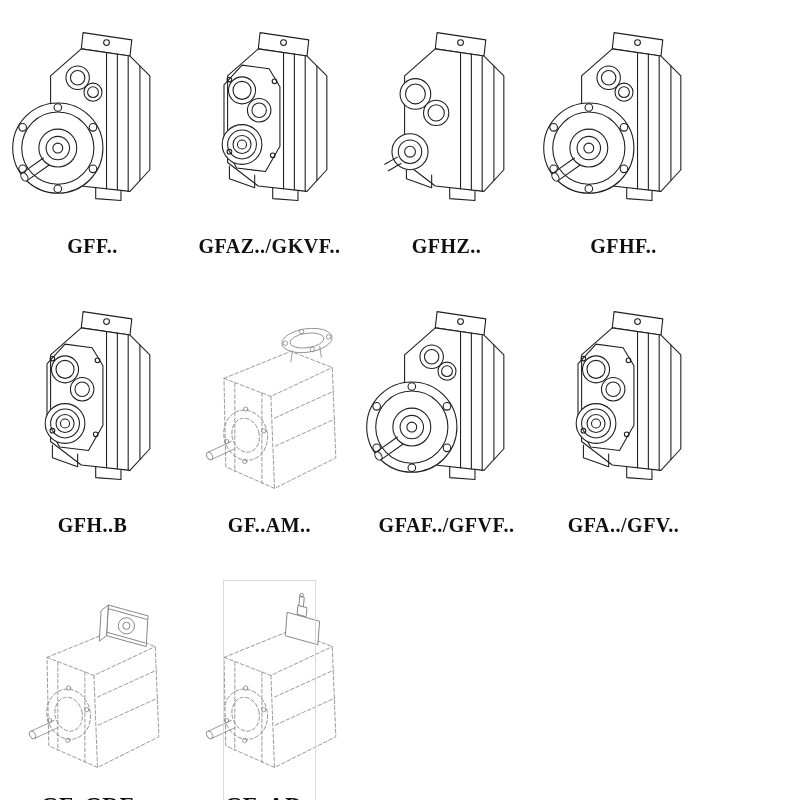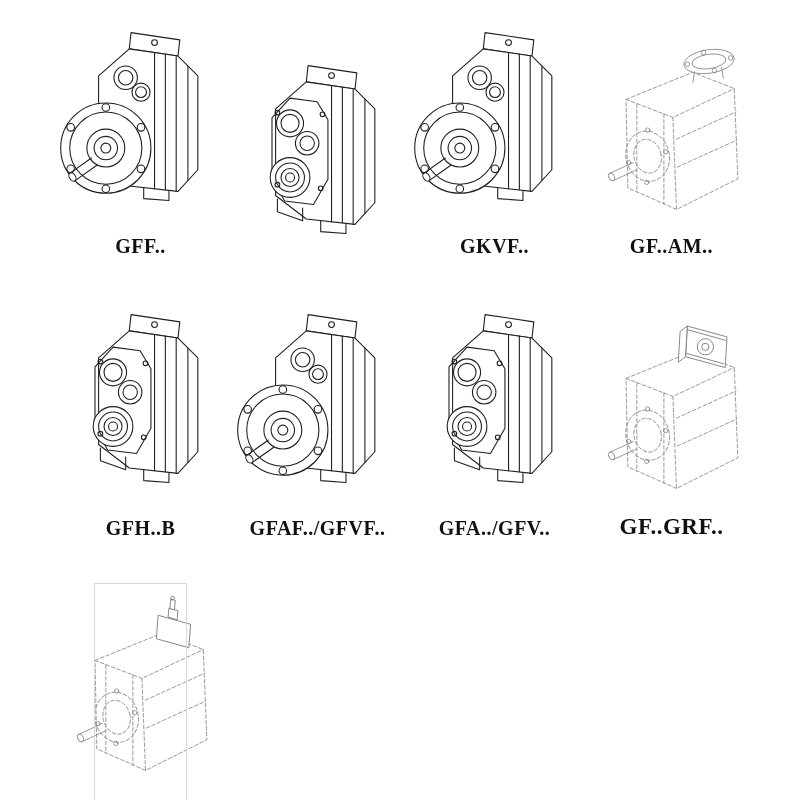--- a/index.html
+++ b/index.html
@@ -6,21 +6,20 @@
     margin: 0;
     padding: 0;
     background: #ffffff;
   }
   .page {
     width: 716px;
     height: 800px;
     background: #ffffff;
     overflow: hidden;
     position: relative;
-    padding-left: 48px;
   }
   .grid {
     display: grid;
     grid-template-columns: repeat(4, 1fr);
     grid-template-rows: repeat(3, 1fr);
     width: 100%;
     height: 100%;
     padding: 4px 4px 2px 4px;
     box-sizing: border-box;
   }
@@ -211,43 +210,50 @@
       <svg class="drawing" viewBox="0 0 190 235">
           <use href="#sym-flange" xlink:href="#sym-flange"></use>
         </svg>
       <figcaption class="label">GFF..</figcaption>
     </figure>
 
     <figure class="cell">
       <svg class="drawing" viewBox="0 0 190 235">
           <use href="#sym-hollow" xlink:href="#sym-hollow"></use>
         </svg>
-    </figure>
-
+      <figcaption class="label">GFAZ../GKVF..</figcaption>
+    </figure>
+
+    <figure class="cell">
+      <svg class="drawing" viewBox="0 0 190 235">
+          <use href="#sym-hz" xlink:href="#sym-hz"></use>
+        </svg>
+      <figcaption class="label">GFHZ..</figcaption>
+    </figure>
 
     <figure class="cell">
       <svg class="drawing" viewBox="0 0 190 235">
           <use href="#sym-flange" xlink:href="#sym-flange"></use>
         </svg>
-      <figcaption class="label">GKVF..</figcaption>
-    </figure>
-
+      <figcaption class="label">GFHF..</figcaption>
+    </figure>
+
+
+    <figure class="cell">
+      <svg class="drawing" viewBox="0 0 190 235">
+          <use href="#sym-hollow" xlink:href="#sym-hollow"></use>
+        </svg>
+      <figcaption class="label">GFH..B</figcaption>
+    </figure>
 
     <figure class="cell">
       <svg class="drawing" viewBox="0 0 190 235">
           <use href="#sym-dash-am" xlink:href="#sym-dash-am"></use>
         </svg>
       <figcaption class="label">GF..AM..</figcaption>
-    </figure>
-
-    <figure class="cell">
-      <svg class="drawing" viewBox="0 0 190 235">
-          <use href="#sym-hollow" xlink:href="#sym-hollow"></use>
-        </svg>
-      <figcaption class="label">GFH..B</figcaption>
     </figure>
 
 
     <figure class="cell">
       <svg class="drawing" viewBox="0 0 190 235">
           <use href="#sym-flange" xlink:href="#sym-flange"></use>
         </svg>
       <figcaption class="label">GFAF../GFVF..</figcaption>
     </figure>
 

